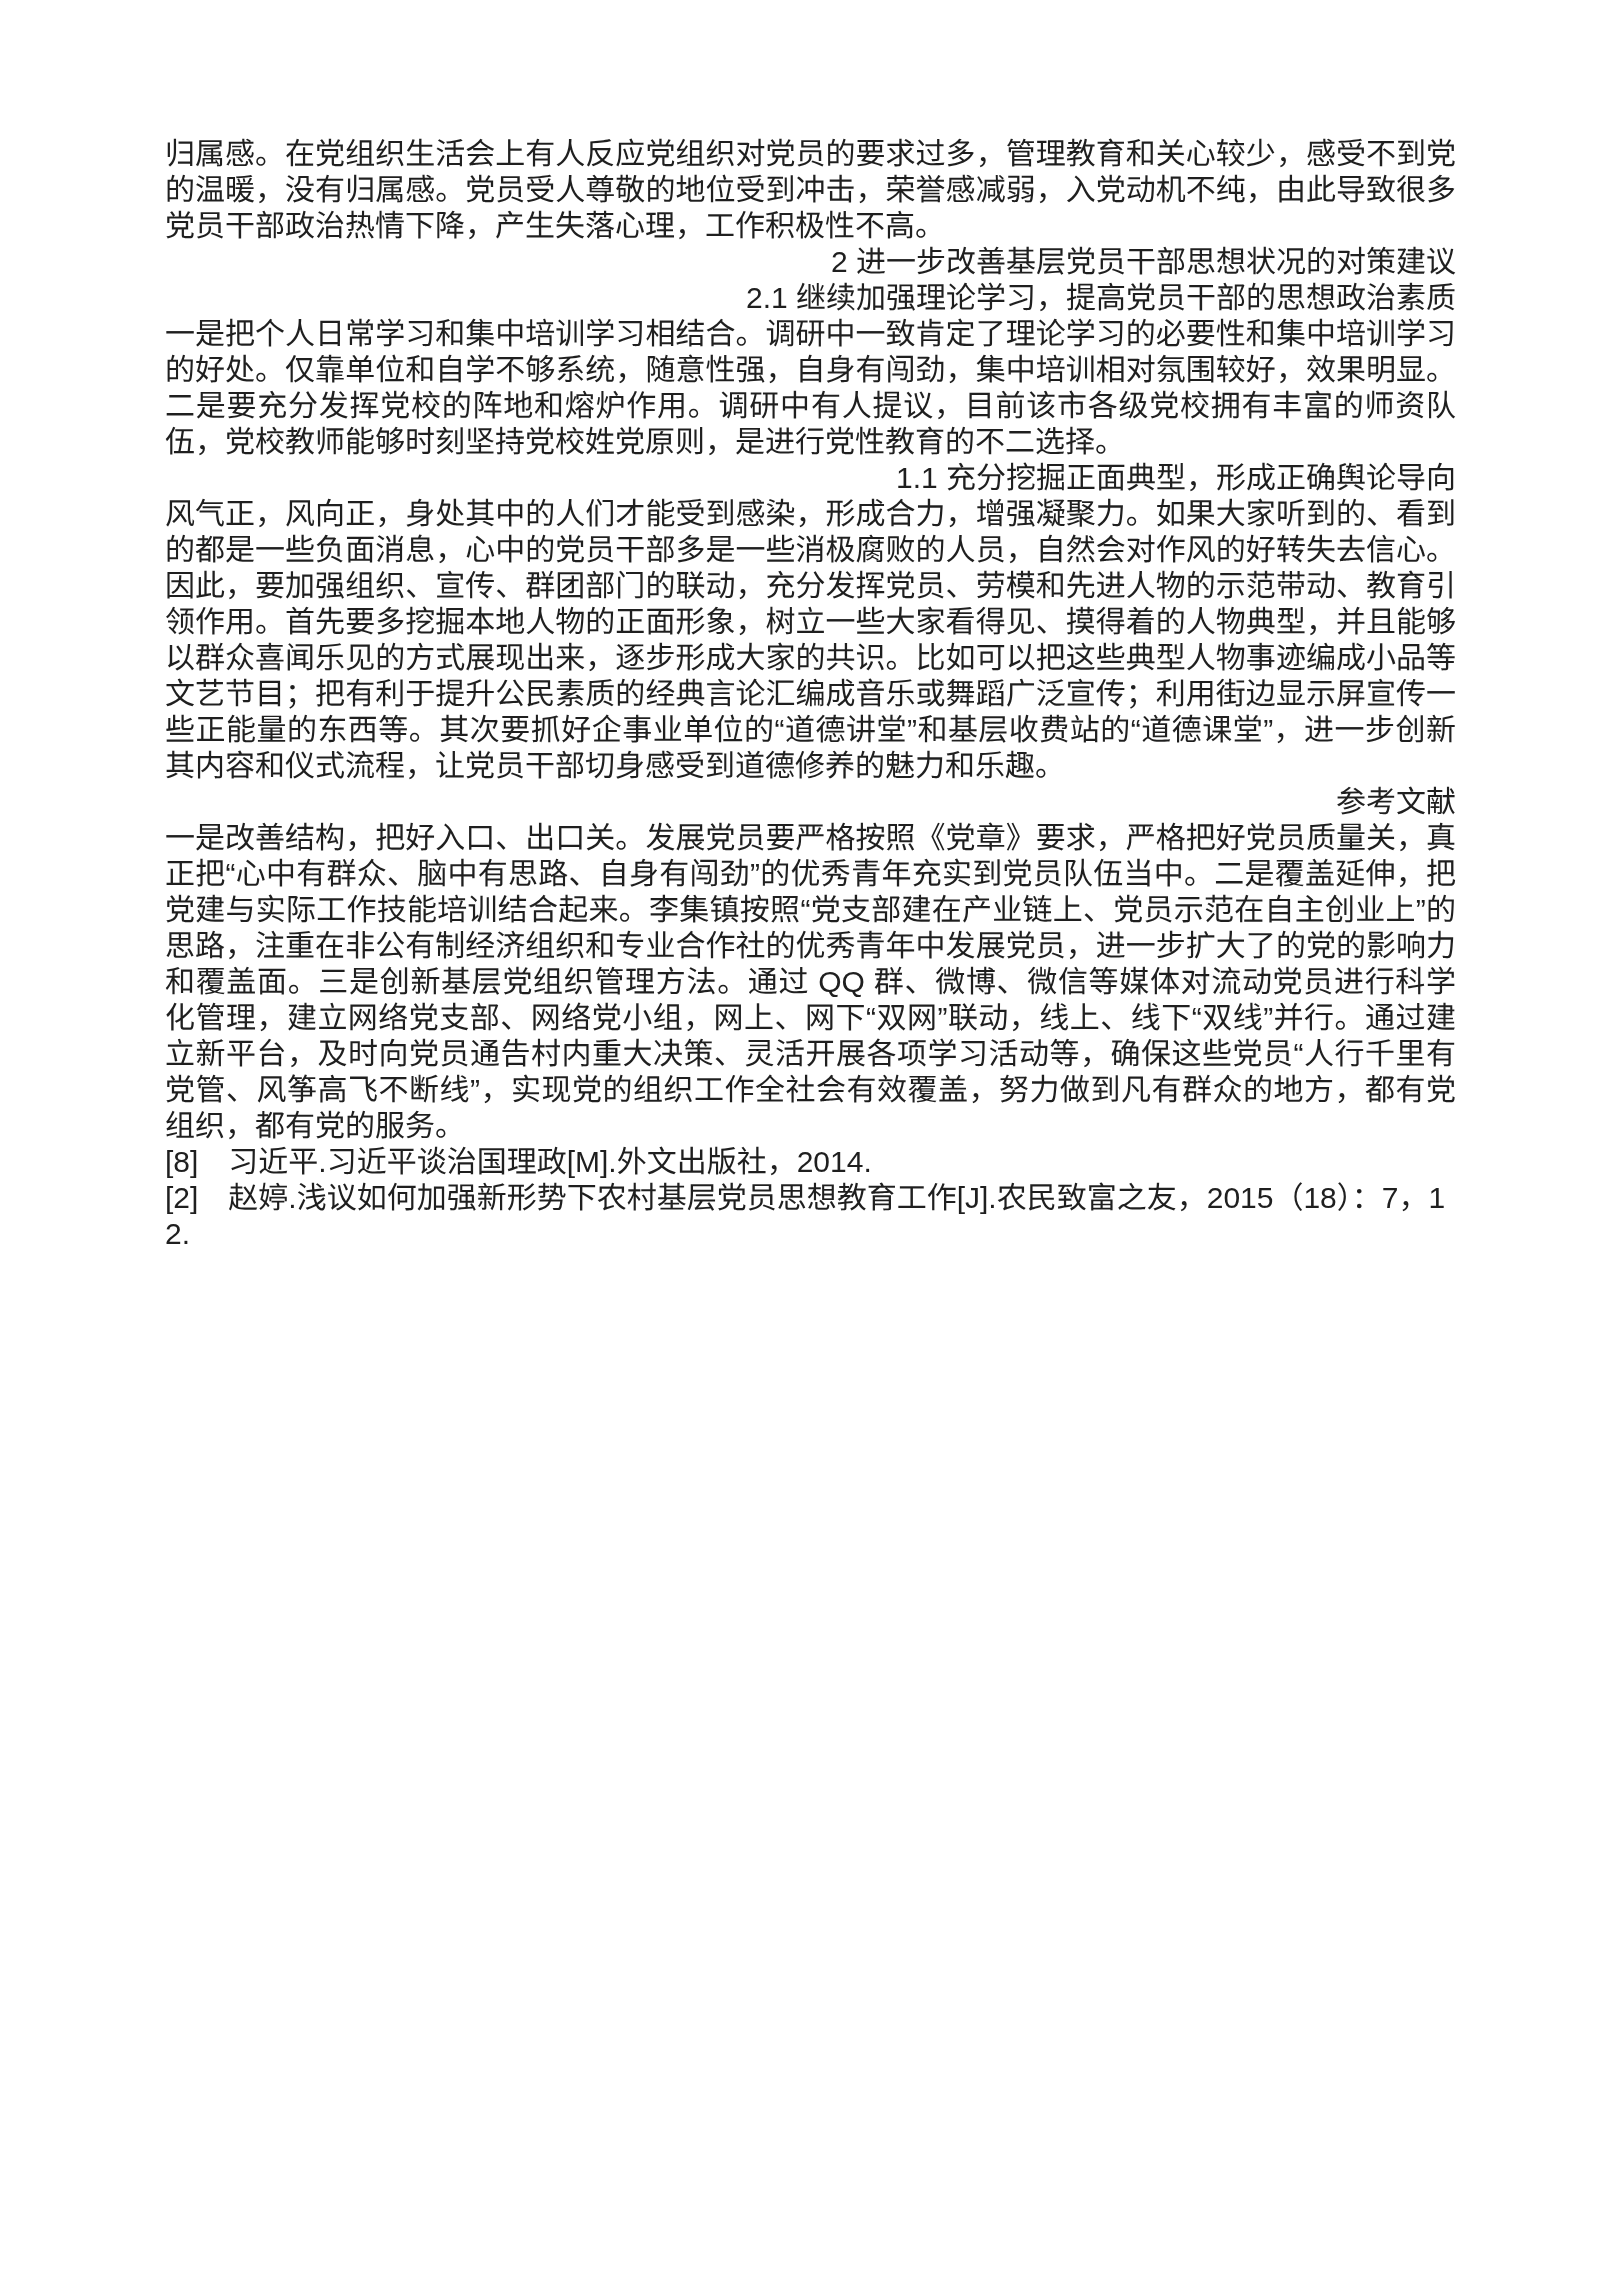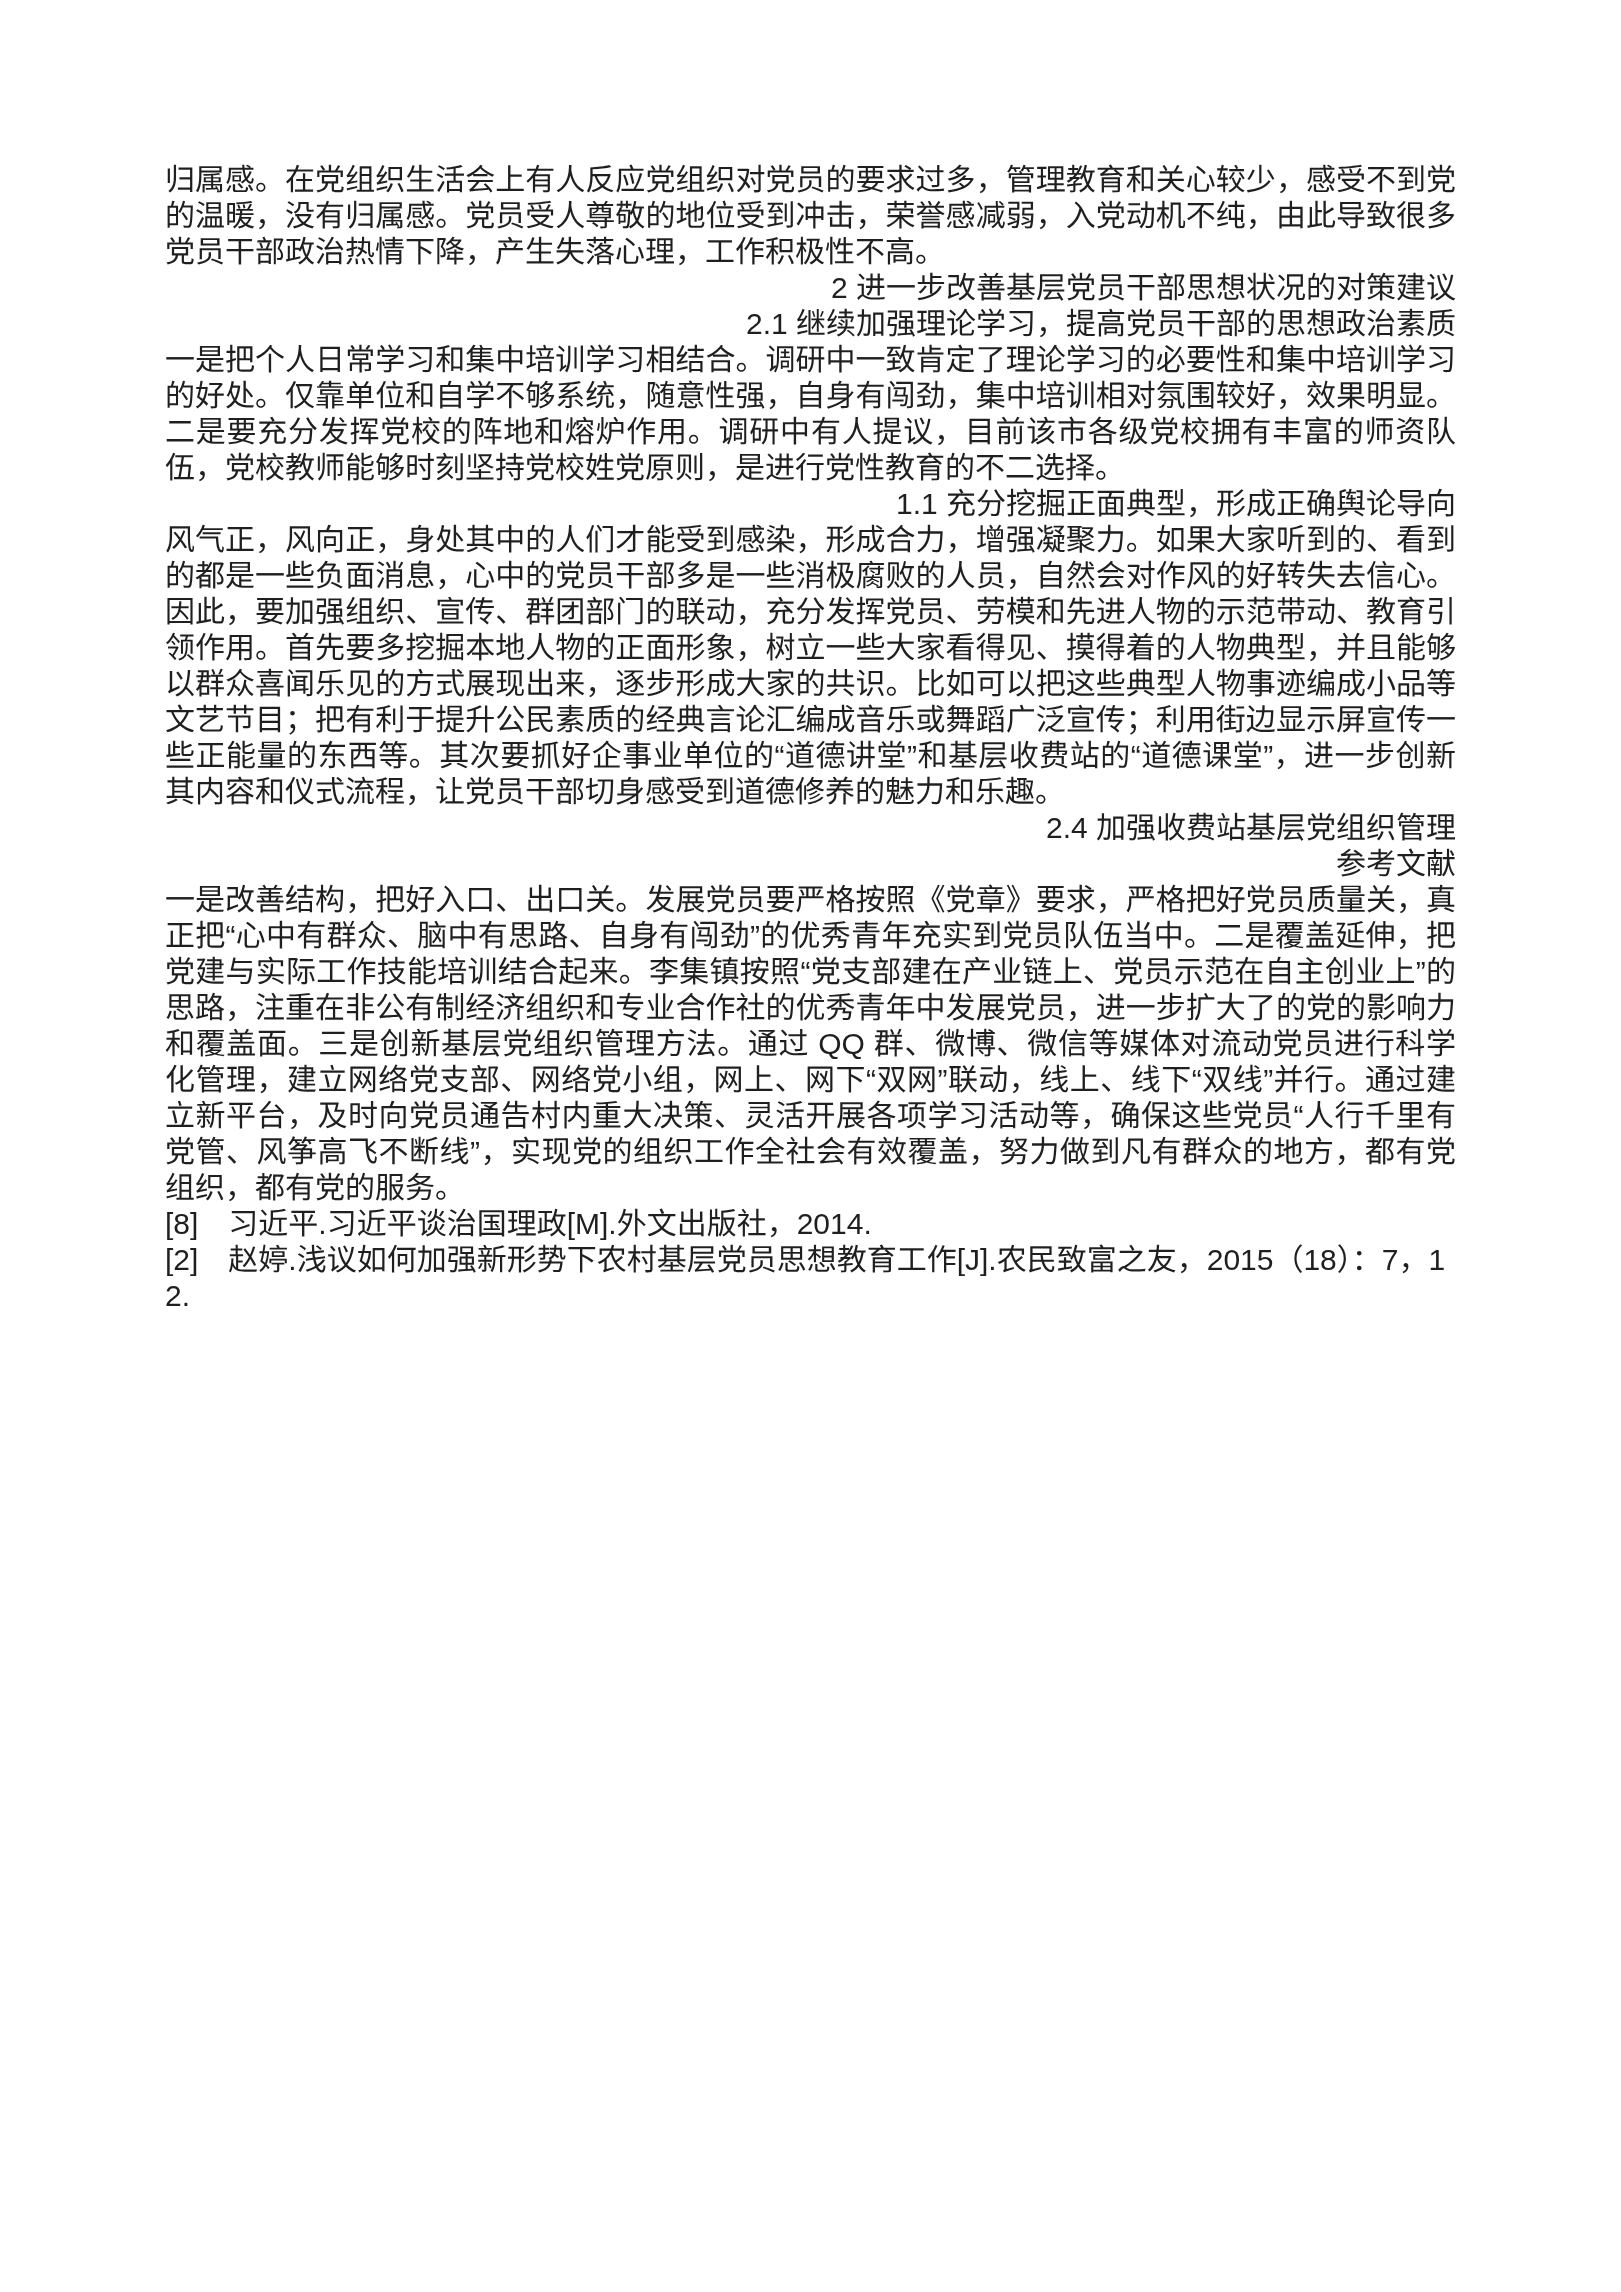--- a/index.html
+++ b/index.html
@@ -16,21 +16,20 @@
   .page {
     position: relative;
     width: 1621px;
     height: 2293px;
     background: #ffffff;
     padding: 136px 165px 39px 165px;
     overflow: hidden;
   }
   .doc-body {
     width: 100%;
-    margin-top: 26px;
   }
   .para {
     margin: 0;
     font-size: 30px;
     line-height: 36px;
     color: #1f1f1f;
     text-align: justify;
     text-justify: inter-ideograph;
     word-break: break-all;
   }
@@ -45,20 +44,19 @@
 <body>
 
 <div class="page">
   <div class="doc-body">
       <div class="para body">归属感。在党组织生活会上有人反应党组织对党员的要求过多，管理教育和关心较少，感受不到党的温暖，没有归属感。党员受人尊敬的地位受到冲击，荣誉感减弱，入党动机不纯，由此导致很多党员干部政治热情下降，产生失落心理，工作积极性不高。</div>
       <div class="para heading">2 进一步改善基层党员干部思想状况的对策建议</div>
       <div class="para heading">2.1 继续加强理论学习，提高党员干部的思想政治素质</div>
       <div class="para body">一是把个人日常学习和集中培训学习相结合。调研中一致肯定了理论学习的必要性和集中培训学习的好处。仅靠单位和自学不够系统，随意性强，自身有闯劲，集中培训相对氛围较好，效果明显。二是要充分发挥党校的阵地和熔炉作用。调研中有人提议，目前该市各级党校拥有丰富的师资队伍，党校教师能够时刻坚持党校姓党原则，是进行党性教育的不二选择。</div>
       <div class="para heading">1.1 充分挖掘正面典型，形成正确舆论导向</div>
       <div class="para body">风气正，风向正，身处其中的人们才能受到感染，形成合力，增强凝聚力。如果大家听到的、看到的都是一些负面消息，心中的党员干部多是一些消极腐败的人员，自然会对作风的好转失去信心。因此，要加强组织、宣传、群团部门的联动，充分发挥党员、劳模和先进人物的示范带动、教育引领作用。首先要多挖掘本地人物的正面形象，树立一些大家看得见、摸得着的人物典型，并且能够以群众喜闻乐见的方式展现出来，逐步形成大家的共识。比如可以把这些典型人物事迹编成小品等文艺节目；把有利于提升公民素质的经典言论汇编成音乐或舞蹈广泛宣传；利用街边显示屏宣传一些正能量的东西等。其次要抓好企事业单位的“道德讲堂”和基层收费站的“道德课堂”，进一步创新其内容和仪式流程，让党员干部切身感受到道德修养的魅力和乐趣。</div>
-      <div class="para heading">2.4 加强收费站基层党组织管理</div>
       <div class="para heading">参考文献</div>
       <div class="para body">一是改善结构，把好入口、出口关。发展党员要严格按照《党章》要求，严格把好党员质量关，真正把“心中有群众、脑中有思路、自身有闯劲”的优秀青年充实到党员队伍当中。二是覆盖延伸，把党建与实际工作技能培训结合起来。李集镇按照“党支部建在产业链上、党员示范在自主创业上”的思路，注重在非公有制经济组织和专业合作社的优秀青年中发展党员，进一步扩大了的党的影响力和覆盖面。三是创新基层党组织管理方法。通过 QQ 群、微博、微信等媒体对流动党员进行科学化管理，建立网络党支部、网络党小组，网上、网下“双网”联动，线上、线下“双线”并行。通过建立新平台，及时向党员通告村内重大决策、灵活开展各项学习活动等，确保这些党员“人行千里有党管、风筝高飞不断线”，实现党的组织工作全社会有效覆盖，努力做到凡有群众的地方，都有党组织，都有党的服务。</div>
       <div class="para reference">[8]　习近平.习近平谈治国理政[M].外文出版社，2014.</div>
       <div class="para reference">[2]　赵婷.浅议如何加强新形势下农村基层党员思想教育工作[J].农民致富之友，2015（18）：7，12.</div>
     </div>
 </div>
 
 
 </body></html>

